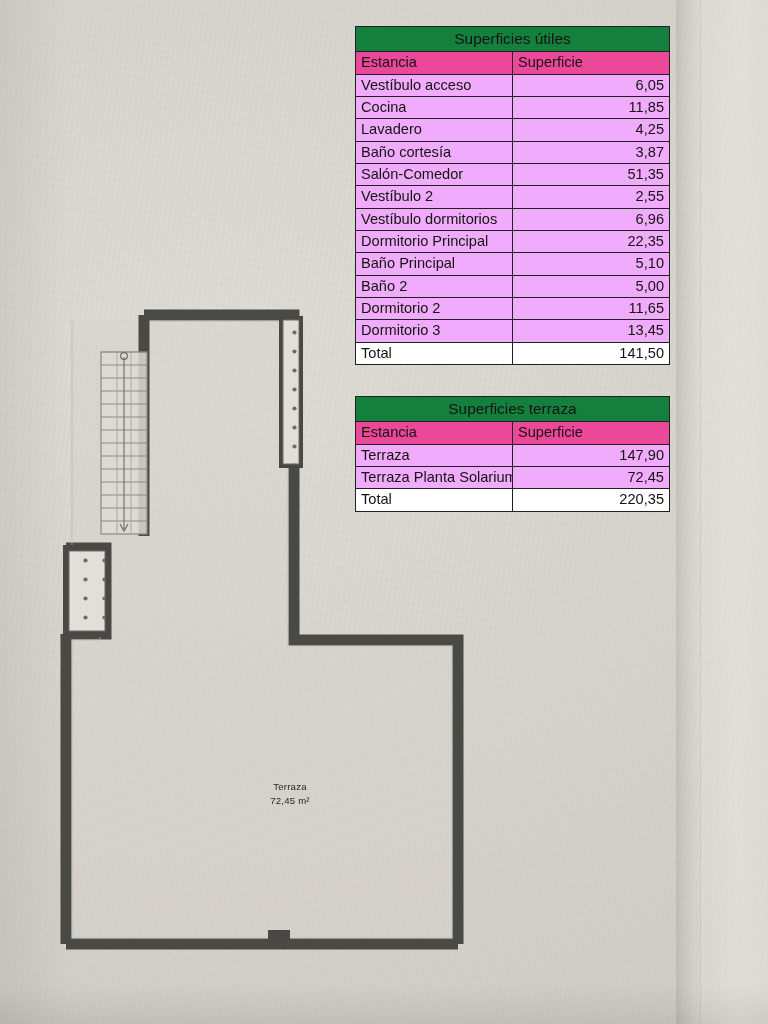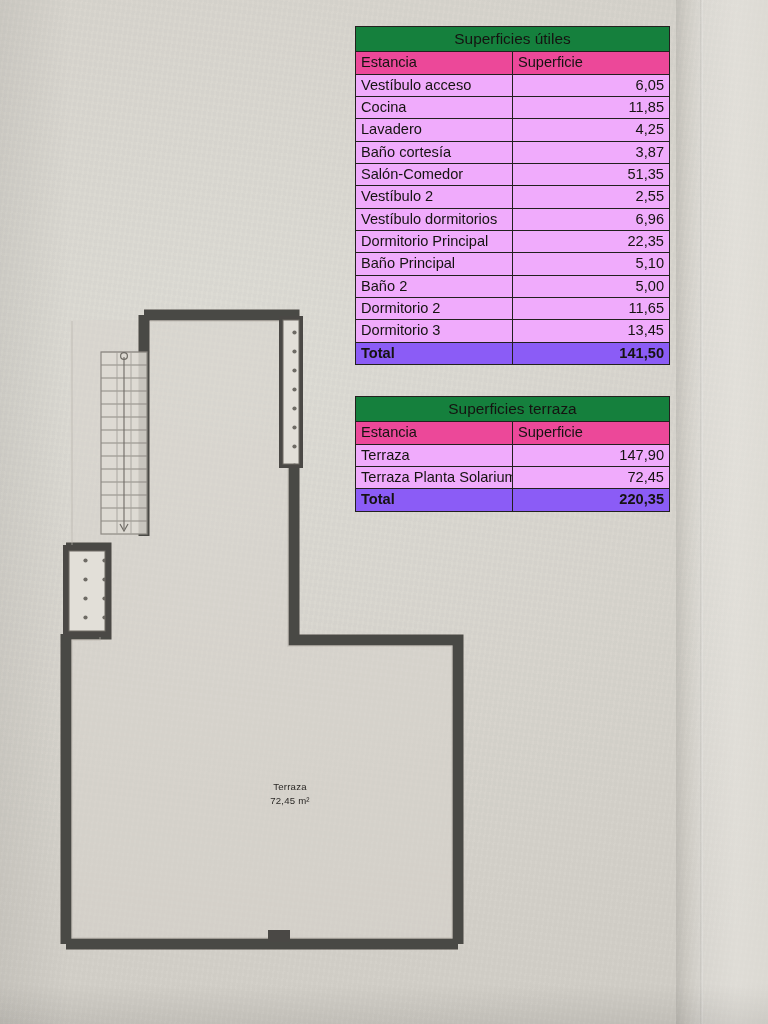--- a/index.html
+++ b/index.html
@@ -62,21 +62,21 @@
     text-align:center;
     background:#15803d;
     font-size:15.4px;
     padding:3px 4px 4px 4px;
   }
   .tbl td.head{
     background:#ec4899;
     font-size:14.6px;
   }
   .tbl td.num{ text-align:right; }
-  .tbl td.totrow{ background:#8b5cf6;font-weight:bold; }
+  .tbl td.totrow{ background:#ffffff; }
   .c-name{ width:213px; }
   .c-val{ width:100px;margin-top:13px; }
 
   #table-utiles{ left:355px; top:26px; width:315px; }
   #table-terraza{ left:355px; top:396px; width:315px; }
 
   
   #plan{ position:absolute;left:0;top:0;width:768px;height:1024px; }
   .plan-label{
     position:absolute;

